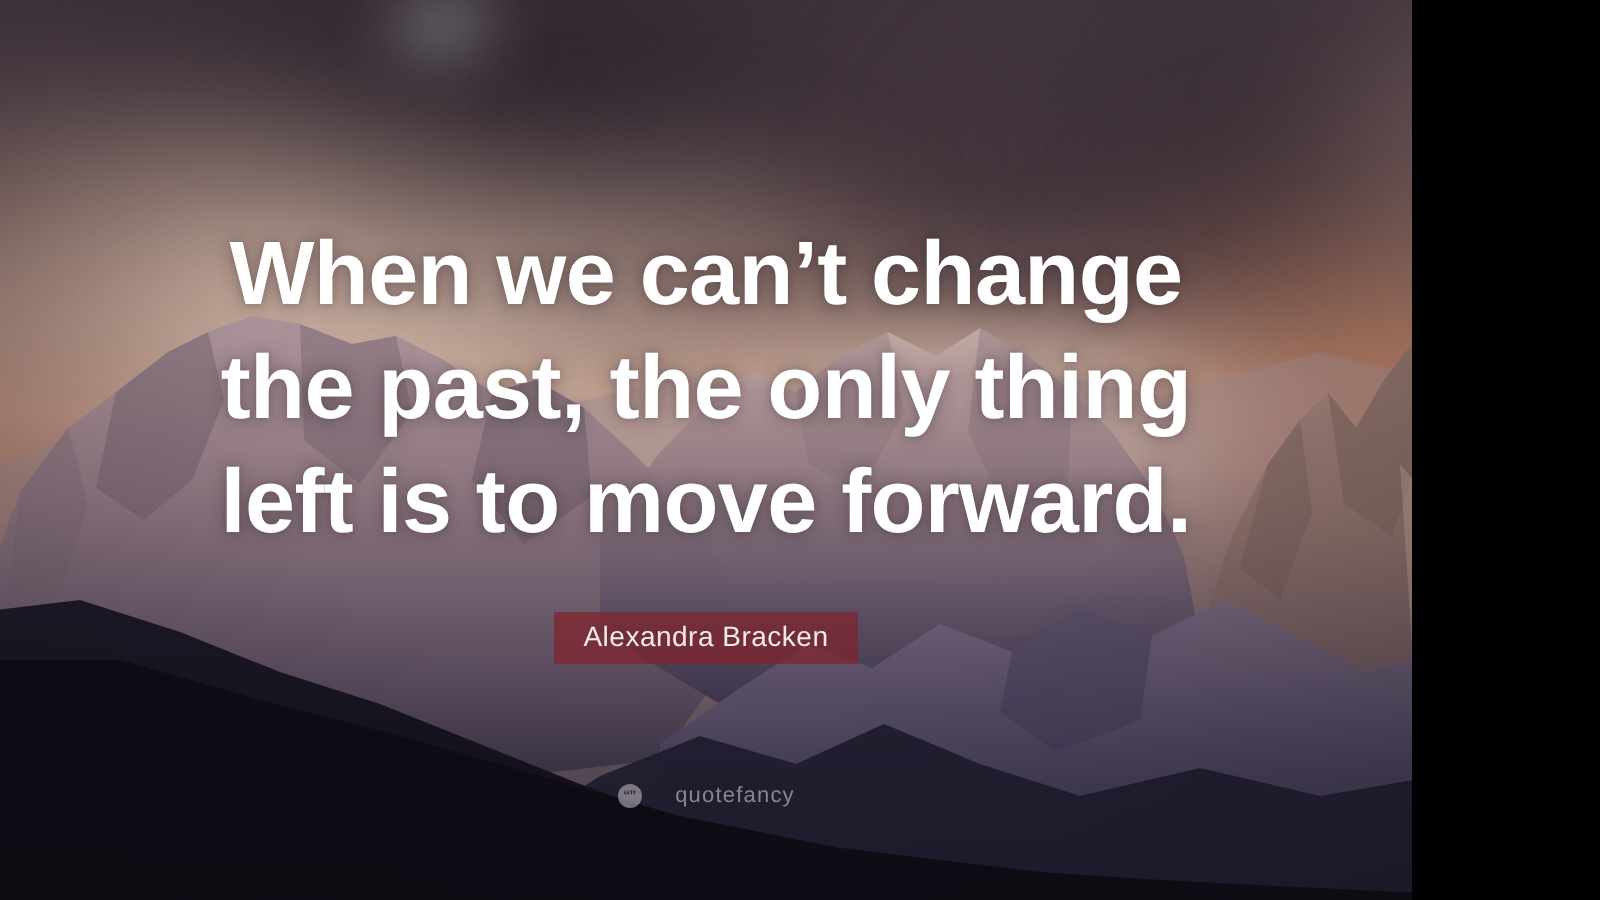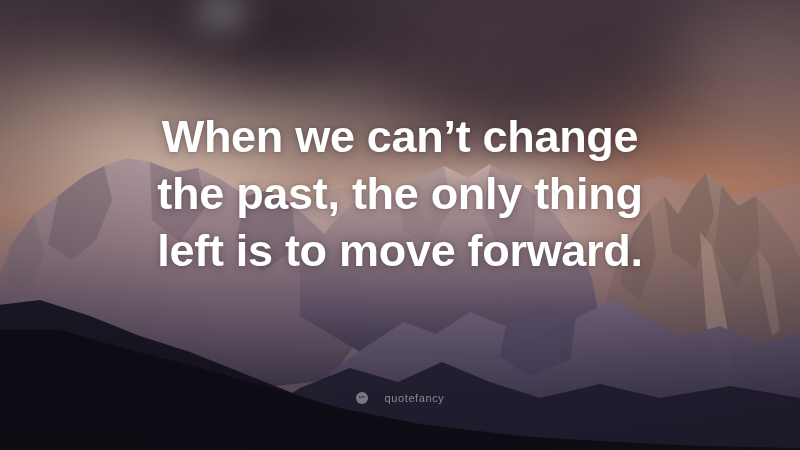--- a/index.html
+++ b/index.html
@@ -7,21 +7,21 @@
     margin: 0;
     padding: 0;
     background: #000;
   }
   body {
     font-family: "Liberation Sans", sans-serif;
   }
 
   .poster {
     position: relative;
-    width: 800px;
+    width: 706px;
     height: 450px;
     overflow: hidden;
     background: #2a2330;
   }
 
   
   .sky-base {
     position: absolute;
     inset: 0;
     background:
@@ -280,19 +280,22 @@
   </div>
 
   <div class="vignette"></div>
 
   <div class="quote-block">
     <div class="quote-line">When we can’t change</div>
     <div class="quote-line">the past, the only thing</div>
     <div class="quote-line">left is to move forward.</div>
   </div>
 
+  <div class="author-wrap">
+    <span class="author-badge">Alexandra Bracken</span>
+  </div>
 
   <div class="watermark">
     <span class="wm-logo">“”</span>
     <span class="wm-text">quotefancy</span>
   </div>
 
 </div>
 
 </body></html>

